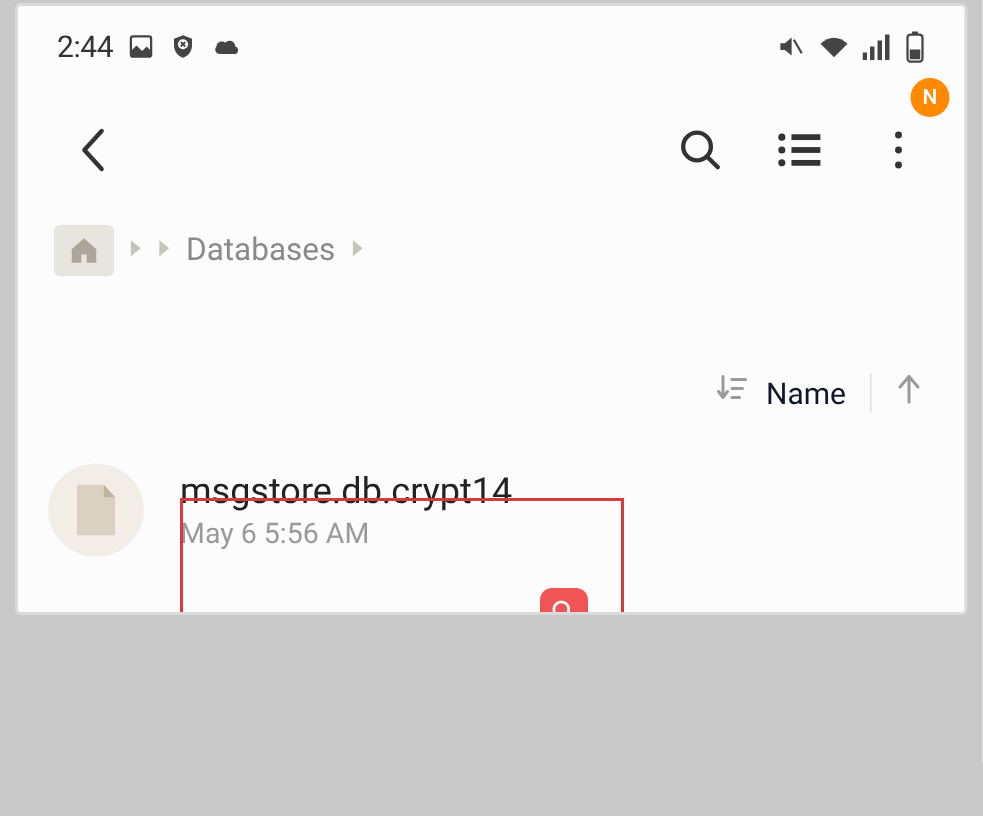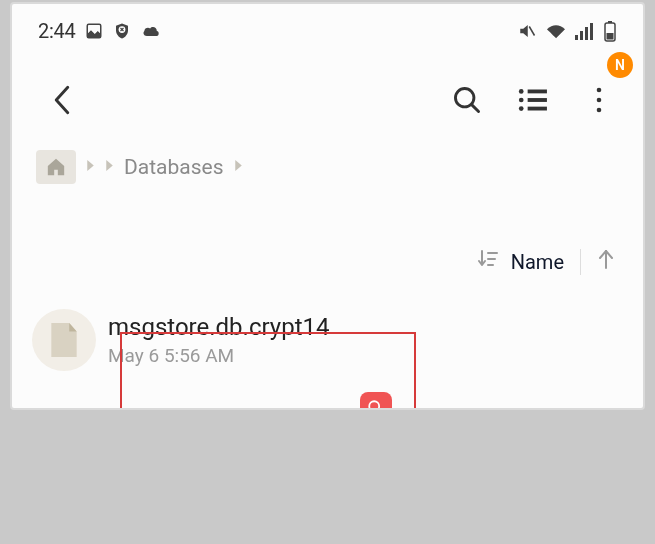--- a/index.html
+++ b/index.html
@@ -121,21 +121,21 @@
     }
     .file-icon {
       width: 64px; height: 62px;
       border-radius: 50%;
       background: #f2eee7;
       display:flex; align-items:center; justify-content:center;
       flex-shrink:0;
     }
     .file-main {
       flex:1;
-      margin-left: 12px;
+      margin-left: 24px;
       display:flex;
       justify-content:space-between;
       align-items:center;
     }
     .file-name {
       font-size: 24px;
       color:#222;
       font-weight: 400;
     }
     .file-date {

